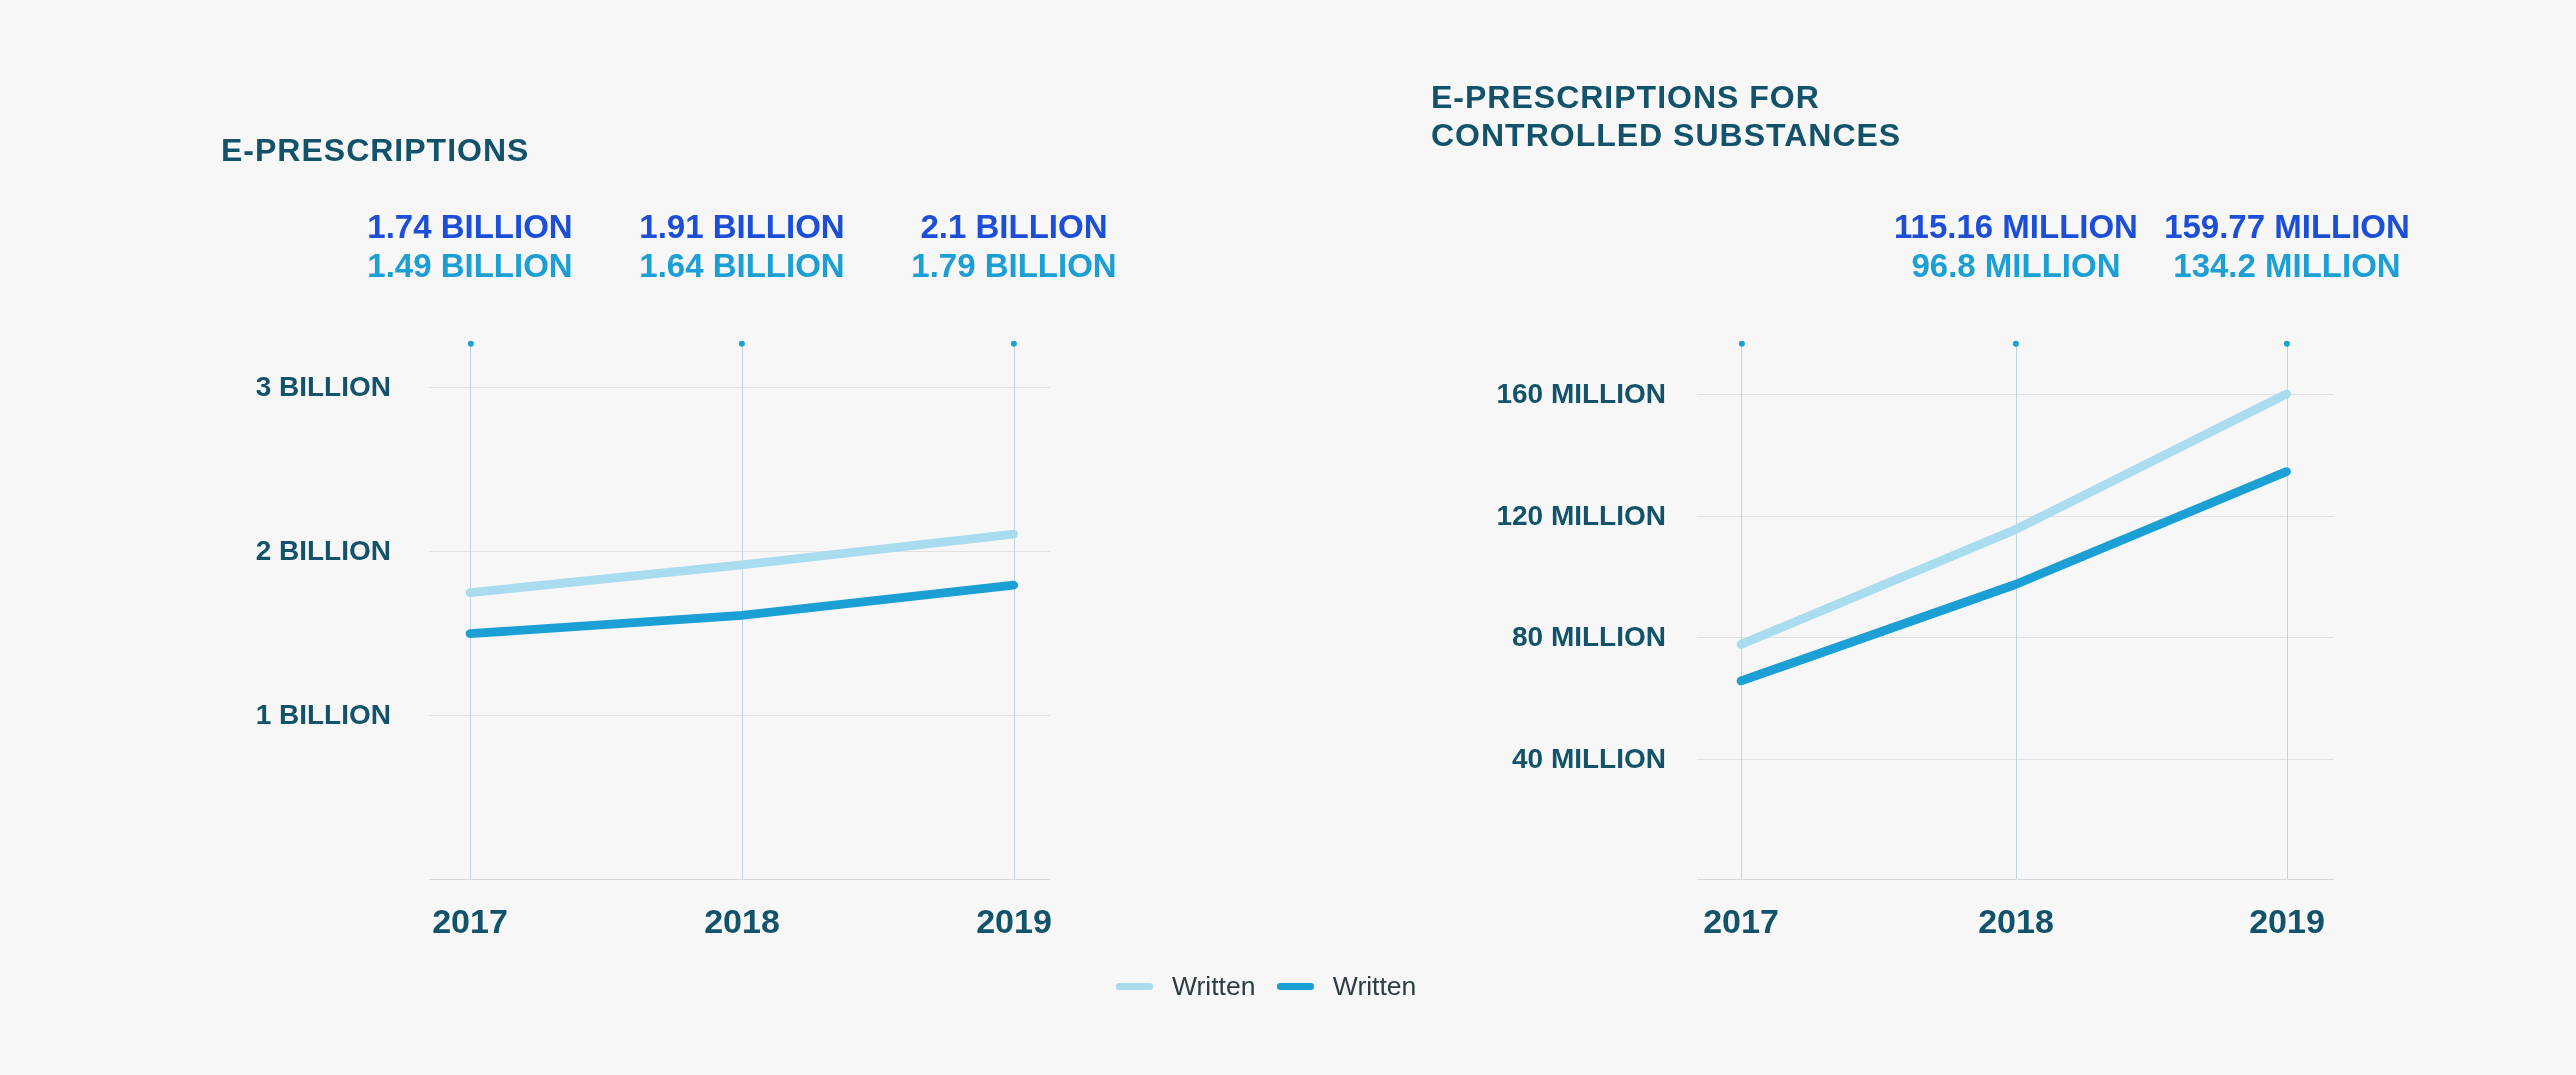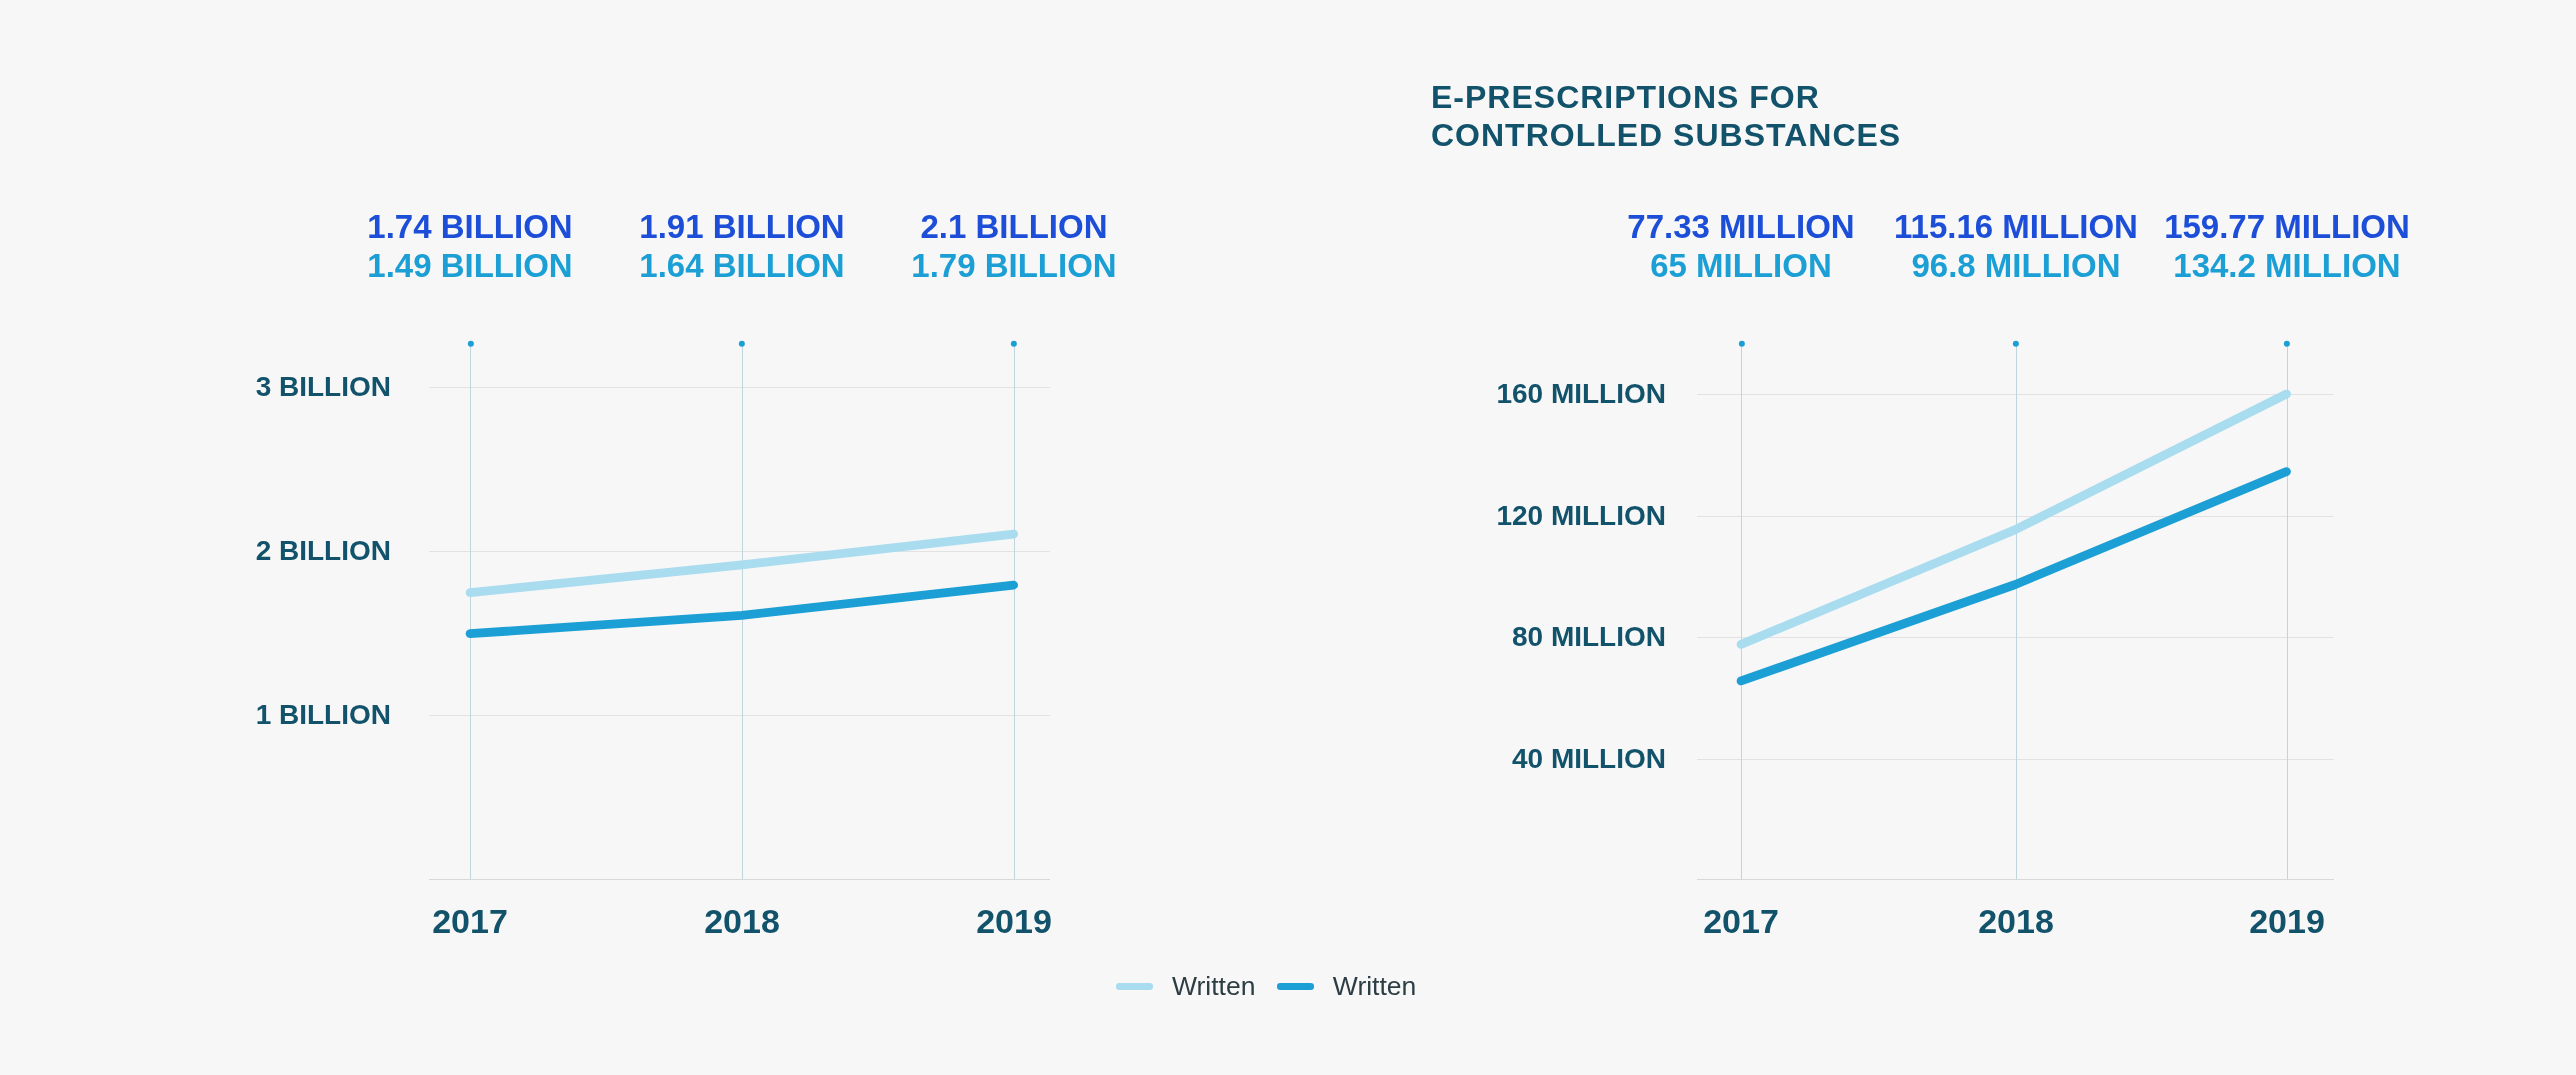--- a/index.html
+++ b/index.html
@@ -107,20 +107,21 @@
   .legend .sw-written { background: #a9dcef; }
   .legend .sw-filled  { background: #1c9fd4; }
 </style>
 </head>
 <body>
 
 <div class="page">
 
   <div class="panel" id="panel-left">
 
+    <div class="chart-title" id="title-left">E-PRESCRIPTIONS</div>
 
     <div class="annot" style="left:470px; top:208px;">
       <div class="written">1.74 BILLION</div>
       <div class="filled">1.49 BILLION</div>
     </div>
     <div class="annot" style="left:742px; top:208px;">
       <div class="written">1.91 BILLION</div>
       <div class="filled">1.64 BILLION</div>
     </div>
     <div class="annot" style="left:1014px; top:208px;">
@@ -155,24 +156,20 @@
       <div class="axis-label xlab" style="left:742px; top:902px;">2018</div>
       <div class="axis-label xlab" style="left:1014px; top:902px;">2019</div>
     </div>
   </div>
 
   <div class="panel" id="panel-right">
 
     <div class="chart-title" style="left:144px; top:79px;">E-PRESCRIPTIONS FOR
 CONTROLLED SUBSTANCES</div>
 
-    <div class="annot" style="left:454px; top:208px;">
-      <div class="written">77.33 MILLION</div>
-      <div class="filled">65 MILLION</div>
-    </div>
     <div class="annot" style="left:729px; top:208px;">
       <div class="written">115.16 MILLION</div>
       <div class="filled">96.8 MILLION</div>
     </div>
     <div class="annot" style="left:1000px; top:208px;">
       <div class="written">159.77 MILLION</div>
       <div class="filled">134.2 MILLION</div>
     </div>
 
     <div class="plot" style="left:0; top:0; width:1289px; height:957px;">

